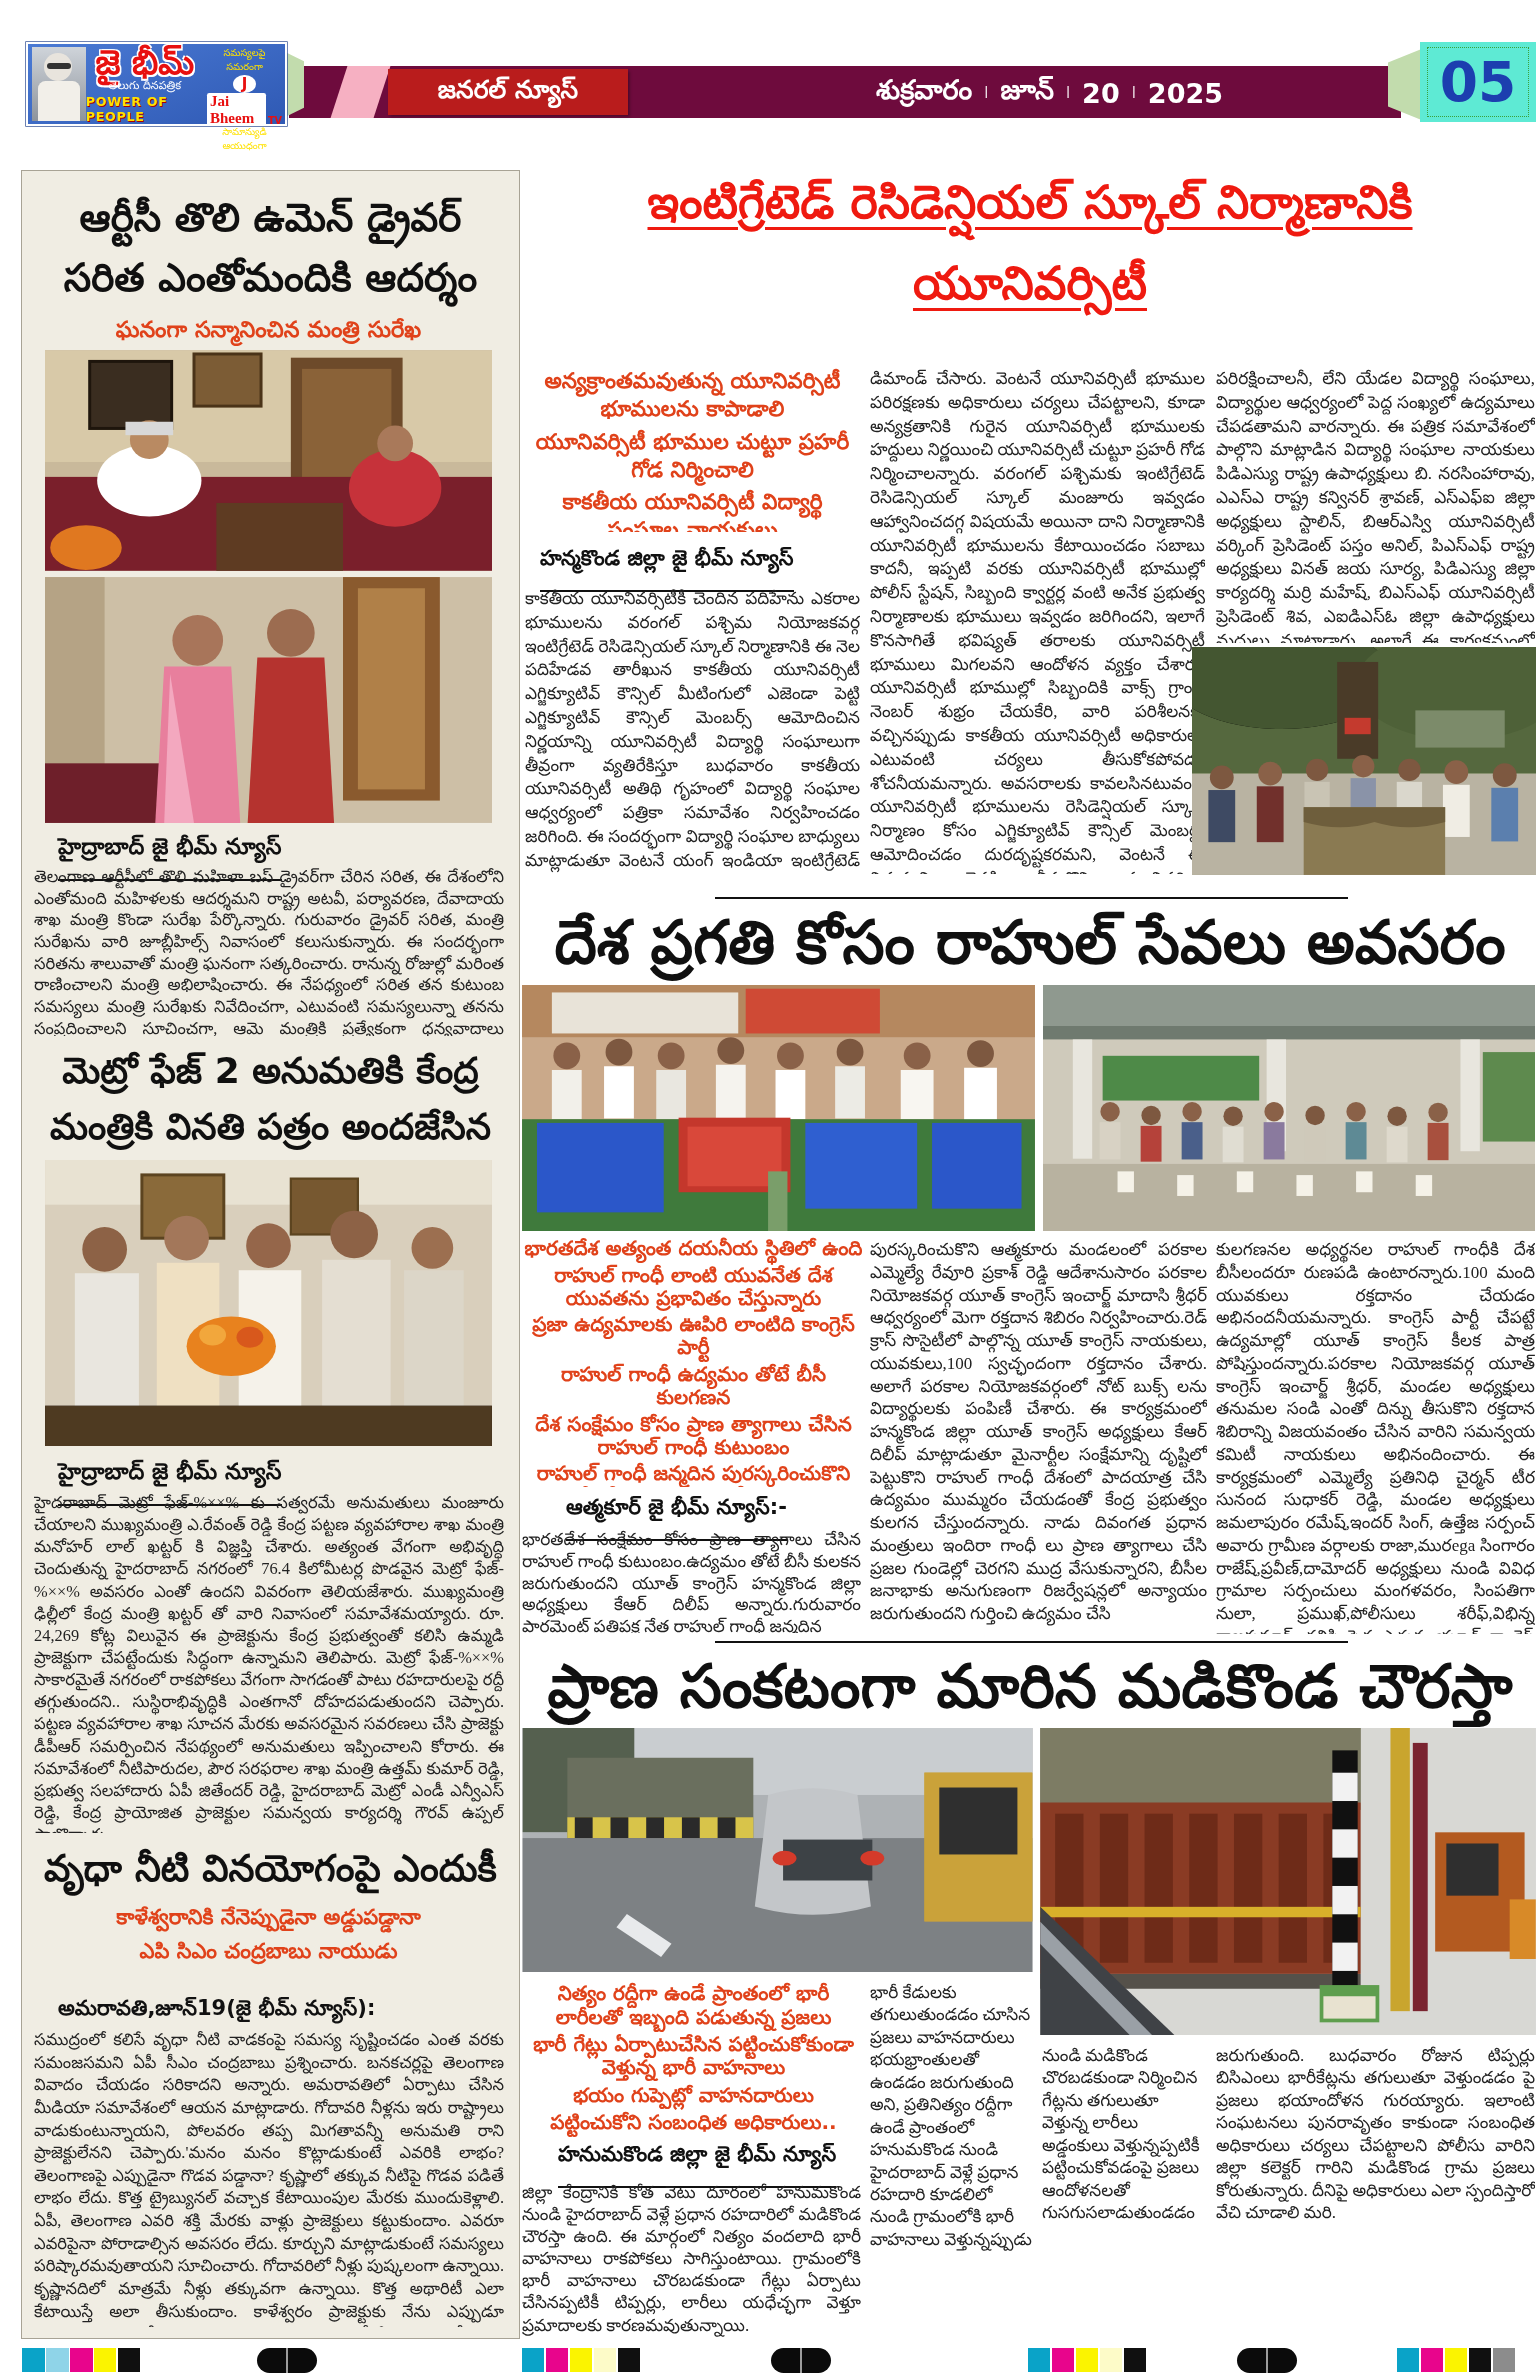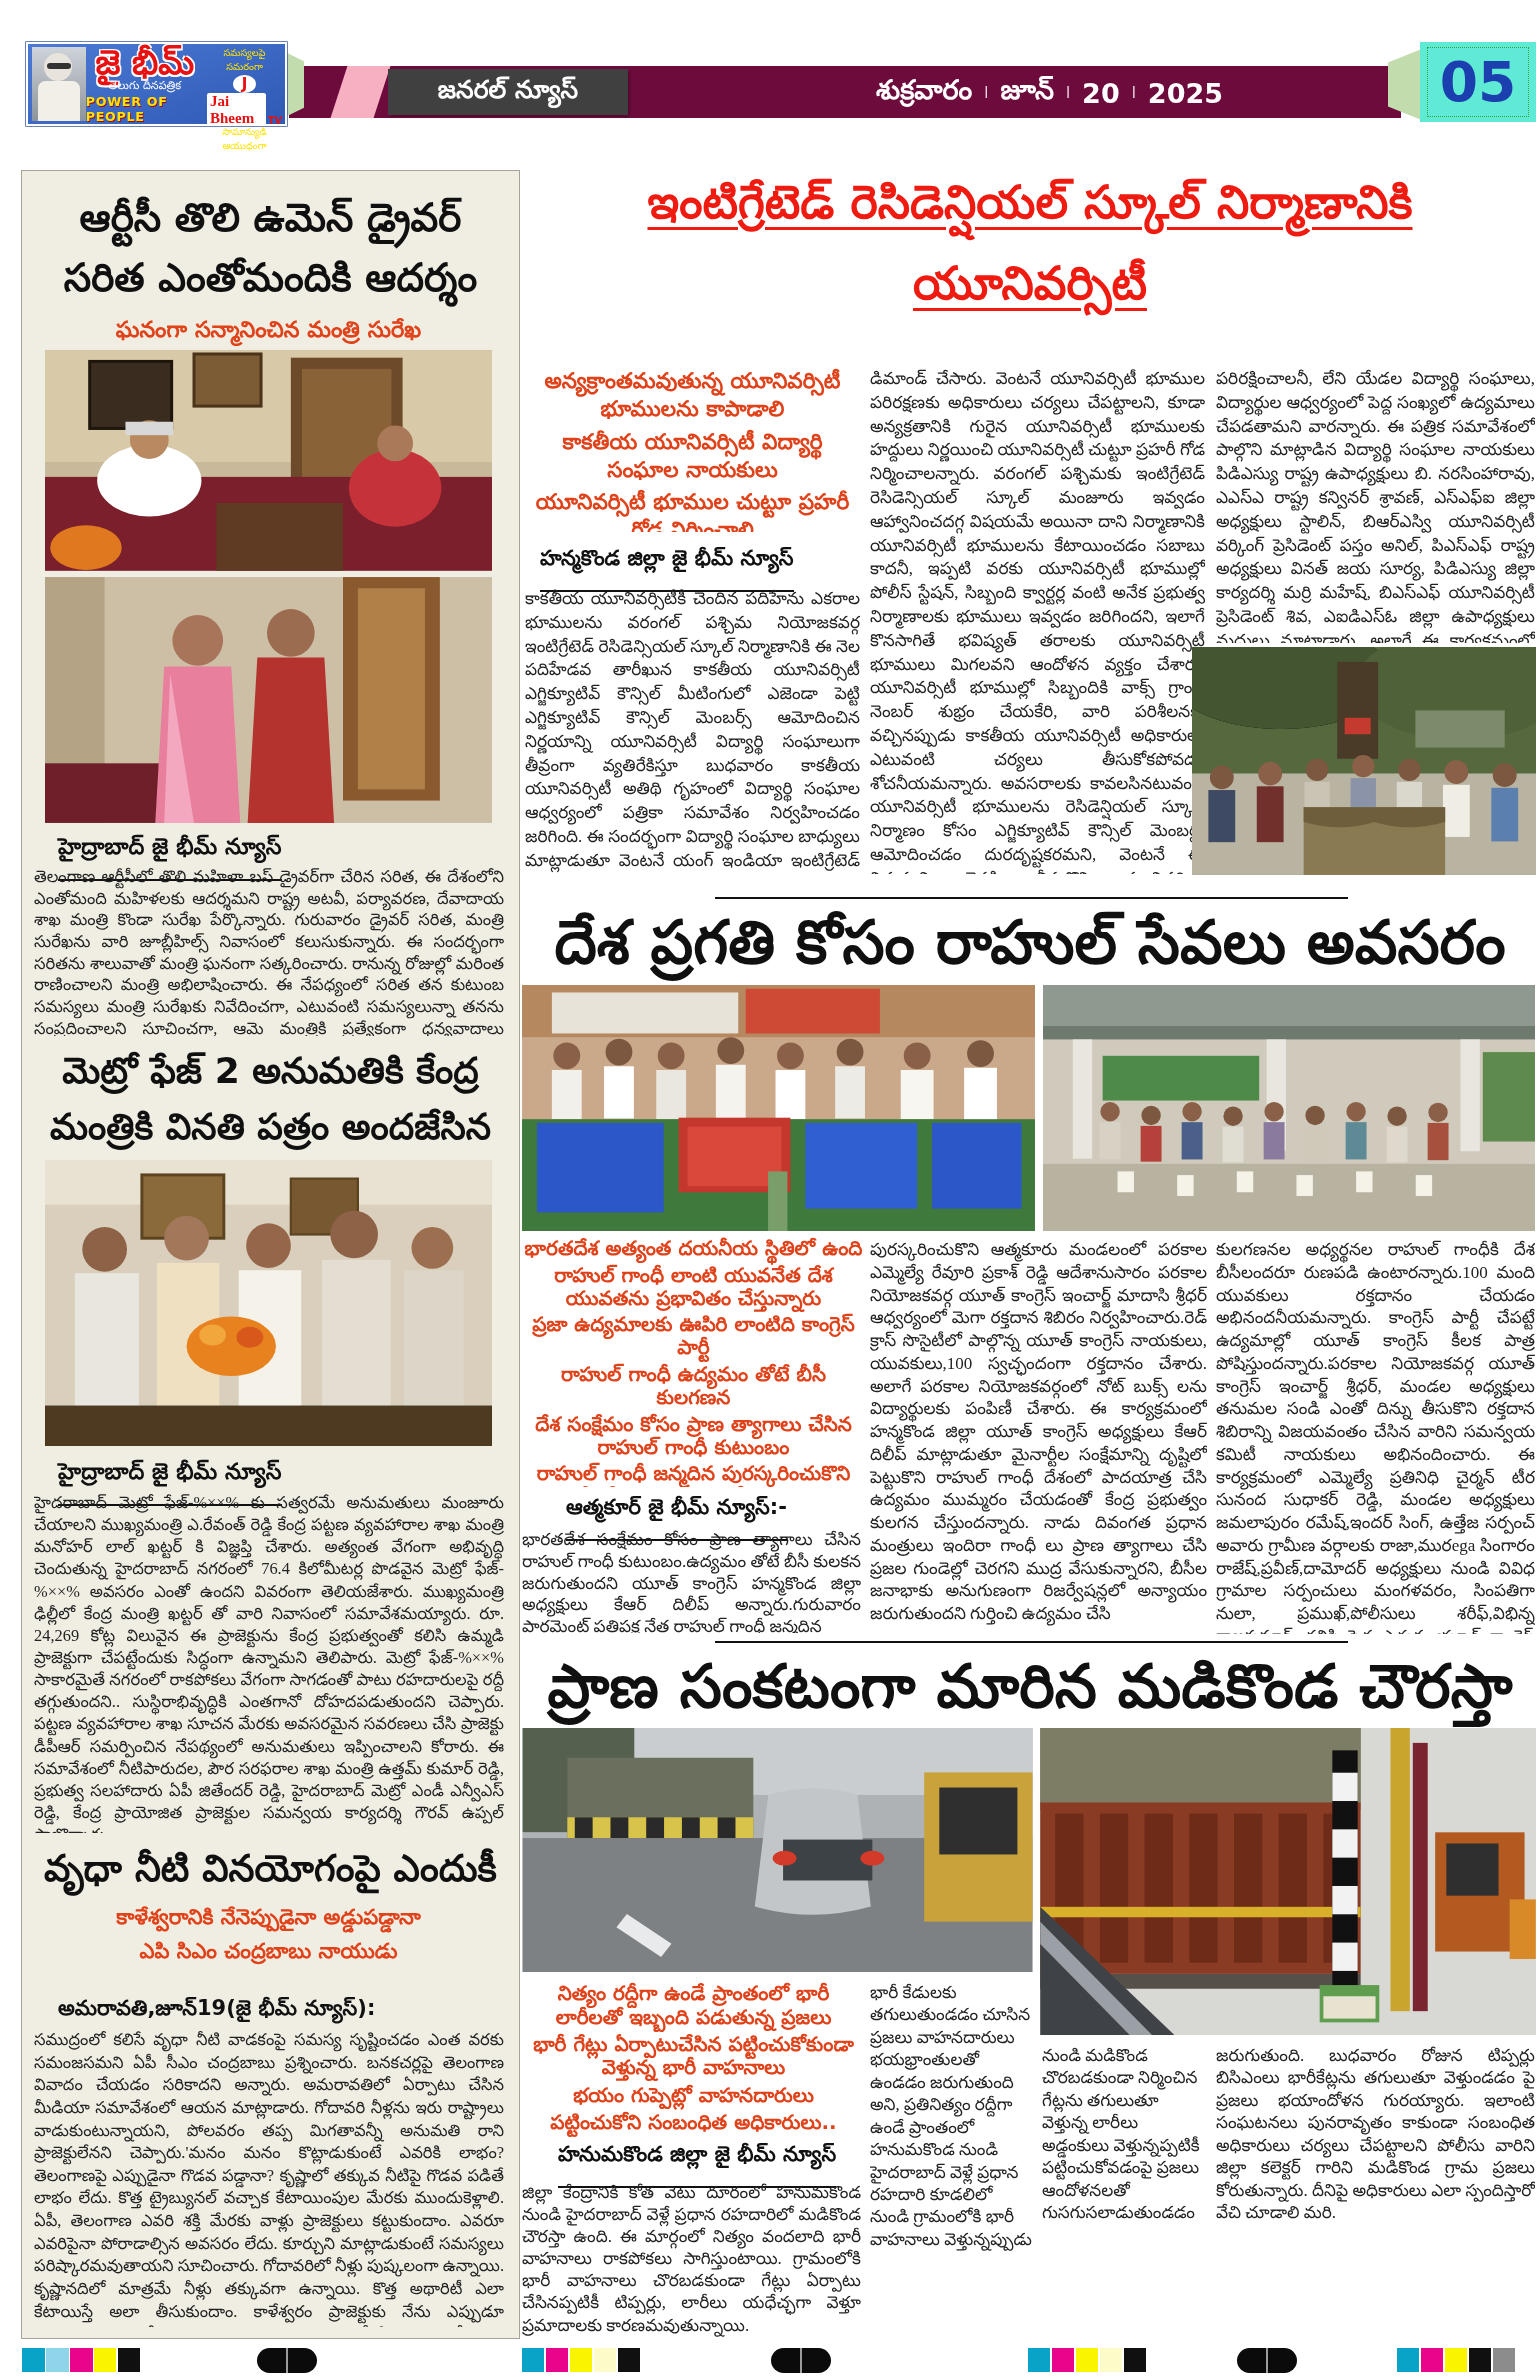--- a/index.html
+++ b/index.html
@@ -12,21 +12,21 @@
   .logo-box{background:linear-gradient(160deg,#4a7ad4,#2f59b4);border:2.2px solid #ffffff;
             box-shadow:0 0 0 0.7px #2f4c92;display:flex;align-items:stretch;}
   .logo-title{font-family:"DejaVu Sans",sans-serif;font-weight:bold;color:#e81010;
               font-size:34px;line-height:1.0;text-shadow:1.5px 1.5px 0 #fff,-1.5px -1.5px 0 #fff,1.5px -1.5px 0 #fff,-1.5px 1.5px 0 #fff;}
   .logo-sub{color:#ffffff;font-size:11.2px;font-family:"DejaVu Sans",sans-serif;}
   .logo-tag{color:#ffe200;font-family:"DejaVu Sans",sans-serif;font-weight:bold;font-size:12.7px;letter-spacing:0.7px;
             text-shadow:0.7px 0.7px 0 #a00;}
   .logo-side{font-family:"DejaVu Sans",sans-serif;color:#ffe200;font-size:9.7px;text-align:center;}
   .tv-name{font-family:"Liberation Serif",serif;font-weight:bold;color:#e81010;font-size:15px;background:#fff;
            padding:0 3px;border-radius:2.2px;line-height:1.1;}
-  .section-box{background:#404040;color:#ffffff;font-family:"DejaVu Sans",sans-serif;font-weight:bold;
+  .section-box{background:#b91c1c;color:#ffffff;font-family:"DejaVu Sans",sans-serif;font-weight:bold;
                font-size:25px;display:flex;align-items:center;justify-content:center;box-shadow:1.5px 2.2px 3px rgba(0,0,0,.35);text-align:center;}
   .date-line{color:#ffffff;font-family:"DejaVu Sans",sans-serif;font-weight:bold;font-size:27px;
              display:flex;align-items:center;gap:12px;}
   .date-sep{font-size:15px;font-weight:normal;opacity:.85;}
   .page-box{background:#5eead4;display:flex;align-items:center;justify-content:center;}
   .page-box .inner{border:1.5px dotted #3aa13a;width:86%;height:84%;display:flex;align-items:center;justify-content:center;}
   .page-num{color:#1c3faf;font-family:"DejaVu Sans",sans-serif;font-weight:bold;font-size:55px;}
   .accent{background:#c2dcad;}
   .pink-slant{background:#f6b0c2;transform:skewX(-18deg);}
   
@@ -179,22 +179,22 @@
 <div class="abs byline" style="left:58px;top:1996px;font-size:21px;">అమరావతి,జూన్19(జై భీమ్ న్యూస్):</div>
 <div class="abs body-txt clip" style="left:34px;top:2029px;width:470px;height:298px;font-size:16.4px;line-height:1.38;">సముద్రంలో కలిసే వృధా నీటి వాడకంపై సమస్య సృష్టించడం ఎంత వరకు సమంజసమని ఏపీ సీఎం చంద్రబాబు ప్రశ్నించారు. బనకచర్లపై తెలంగాణ వివాదం చేయడం సరికాదని అన్నారు. అమరావతిలో ఏర్పాటు చేసిన మీడియా సమావేశంలో ఆయన మాట్లాడారు. గోదావరి నీళ్లను ఇరు రాష్ట్రాలు వాడుకుంటున్నాయని, పోలవరం తప్ప మిగతావన్నీ అనుమతి రాని ప్రాజెక్టులేనని చెప్పారు.'మనం మనం కొట్లాడుకుంటే ఎవరికి లాభం? తెలంగాణపై ఎప్పుడైనా గొడవ పడ్డానా? కృష్ణాలో తక్కువ నీటిపై గొడవ పడితే లాభం లేదు. కొత్త ట్రైబ్యునల్ వచ్చాక కేటాయింపుల మేరకు ముందుకెళ్లాలి. ఏపీ, తెలంగాణ ఎవరి శక్తి మేరకు వాళ్లు ప్రాజెక్టులు కట్టుకుందాం. ఎవరూ ఎవరిపైనా పోరాడాల్సిన అవసరం లేదు. కూర్చుని మాట్లాడుకుంటే సమస్యలు పరిష్కారమవుతాయని సూచించారు. గోదావరిలో నీళ్లు పుష్కలంగా ఉన్నాయి. కృష్ణానదిలో మాత్రమే నీళ్లు తక్కువగా ఉన్నాయి. కొత్త అథారిటీ ఎలా కేటాయిస్తే అలా తీసుకుందాం. కాళేశ్వరం ప్రాజెక్టుకు నేను ఎప్పుడూ అభ్యంతరం చెప్పలేదని చంద్రబాబు అన్నారు. వృధా నీటి విషయంలో గొడవ పడడం ద్వారా ప్రయోజనాలు ఉండవన్నారు.</div>
 
 <div class="abs hl-red clip" style="left:525px;top:162px;width:1010px;height:168px;font-size:46px;line-height:1.75;">
   <div>ఇంటిగ్రేటెడ్ రెసిడెన్షియల్ స్కూల్ నిర్మాణానికి యూనివర్సిటీ</div>
   <div>భూములను కేటాయించే నిర్ణయాన్ని వెనక్కి తీసుకోవాలి</div>
 </div>
 
 <div class="abs clip" style="left:525px;top:367px;width:335px;height:165px;">
   <div class="sub-red" style="font-size:21.6px;line-height:1.3;">అన్యక్రాంతమవుతున్న యూనివర్సిటీ భూములను కాపాడాలి</div>
+  <div class="sub-red" style="font-size:21.6px;line-height:1.3;margin-top:4.5px;">యూనివర్సిటీ భూముల చుట్టూ ప్రహరీ గోడ నిర్మించాలి</div>
   <div class="sub-red" style="font-size:21.6px;line-height:1.3;margin-top:4.5px;">కాకతీయ యూనివర్సిటీ విద్యార్థి సంఘాల నాయకులు</div>
-  <div class="sub-red" style="font-size:21.6px;line-height:1.3;margin-top:4.5px;">యూనివర్సిటీ భూముల చుట్టూ ప్రహరీ గోడ నిర్మించాలి</div>
 </div>
 <div class="abs byline" style="left:540px;top:546px;font-size:21px;">
   <u>హన్మకొండ జిల్లా జై భీమ్ న్యూస్</u>
 </div>
 <div class="abs body-txt clip" style="left:525px;top:587px;width:335px;height:286px;font-size:17px;line-height:1.4;">కాకతీయ యూనివర్సిటీకీ చెందిన పదిహేను ఎకరాల భూములను వరంగల్ పశ్చిమ నియోజకవర్గ ఇంటిగ్రేటెడ్ రెసిడెన్సియల్ స్కూల్ నిర్మాణానికి ఈ నెల పదిహేడవ తారీఖున కాకతీయ యూనివర్సిటీ ఎగ్జిక్యూటివ్ కౌన్సిల్ మీటింగులో ఎజెండా పెట్టి ఎగ్జిక్యూటివ్ కౌన్సిల్ మెంబర్స్ ఆమోదించిన నిర్ణయాన్ని యూనివర్సిటీ విద్యార్థి సంఘాలుగా తీవ్రంగా వ్యతిరేకిస్తూ బుధవారం కాకతీయ యూనివర్సిటీ అతిథి గృహంలో విద్యార్థి సంఘాల ఆధ్వర్యంలో పత్రికా సమావేశం నిర్వహించడం జరిగింది. ఈ సందర్భంగా విద్యార్థి సంఘాల బాధ్యులు మాట్లాడుతూ వెంటనే యంగ్ ఇండియా ఇంటిగ్రేటెడ్ రెసిడెన్షియల్ స్కూల్ నిర్మాణానికి యూనివర్సిటీ భూములు కేటాయిస్తూ ఆమోదం తెలిపిన నిర్ణయాన్ని వెనక్కి తీసుకోవాలని యూనివర్సిటీ అధికారులను, రాష్ట్ర ప్రభుత్వాన్ని వారు</div>
 <div class="abs body-txt clip" style="left:870px;top:367px;width:335px;height:507px;font-size:17px;line-height:1.4;">డిమాండ్ చేసారు. వెంటనే యూనివర్సిటీ భూముల పరిరక్షణకు అధికారులు చర్యలు చేపట్టాలని, కూడా అన్యక్రతానికి గురైన యూనివర్సిటీ భూములకు హద్దులు నిర్ణయించి యూనివర్సిటీ చుట్టూ ప్రహరీ గోడ నిర్మించాలన్నారు. వరంగల్ పశ్చిమకు ఇంటిగ్రేటెడ్ రెసిడెన్సియల్ స్కూల్ మంజూరు ఇవ్వడం ఆహ్వానించదగ్గ విషయమే అయినా దాని నిర్మాణానికి యూనివర్సిటీ భూములను కేటాయించడం సబాబు కాదనీ, ఇప్పటి వరకు యూనివర్సిటీ భూముల్లో పోలీస్ స్టేషన్, సిబ్బంది క్వార్టర్ల వంటి అనేక ప్రభుత్వ నిర్మాణాలకు భూములు ఇవ్వడం జరిగిందని, ఇలాగే కొనసాగితే భవిష్యత్ తరాలకు యూనివర్సిటీ భూములు మిగలవని ఆందోళన వ్యక్తం చేశారు. యూనివర్సిటీ భూముల్లో సిబ్బందికి వాక్స్ గ్రాండ్ నెంబర్ శుభ్రం చేయకేరి, వారి పరిశీలనకు వచ్చినప్పుడు కాకతీయ యూనివర్సిటీ అధికారులు ఎటువంటి చర్యలు తీసుకోకపోవడం శోచనీయమన్నారు. అవసరాలకు కావలసినటువంటి యూనివర్సిటీ భూములను రెసిడెన్షియల్ స్కూల్ నిర్మాణం కోసం ఎగ్జిక్యూటివ్ కౌన్సిల్ మెంబర్లు ఆమోదించడం దురదృష్టకరమని, వెంటనే ఈ నిర్ణయాన్ని వెనక్కి తీసుకొని యూనివర్సిటీ భూములను</div>
 <div class="abs body-txt clip" style="left:1216px;top:367px;width:319px;height:276px;font-size:17px;line-height:1.4;">పరిరక్షించాలనీ, లేని యేడల విద్యార్థి సంఘాలు, విద్యార్థుల ఆధ్వర్యంలో పెద్ద సంఖ్యలో ఉద్యమాలు చేపడతామని వారన్నారు. ఈ పత్రిక సమావేశంలో పాల్గొని మాట్లాడిన విద్యార్థి సంఘాల నాయకులు పిడిఎస్యు రాష్ట్ర ఉపాధ్యక్షులు బి. నరసింహారావు, ఎఎస్ఎ రాష్ట్ర కన్వినర్ శ్రావణ్, ఎస్ఎఫ్ఐ జిల్లా అధ్యక్షులు స్టాలిన్, బిఆర్ఎస్వి యూనివర్సిటీ వర్కింగ్ ప్రెసిడెంట్ పస్తం అనిల్, పిఎస్ఎఫ్ రాష్ట్ర అధ్యక్షులు వినత్ జయ సూర్య, పిడిఎస్యు జిల్లా కార్యదర్శి మర్రి మహేష్, బిఎస్ఎఫ్ యూనివర్సిటీ ప్రెసిడెంట్ శివ, ఎఐడిఎస్ఓ జిల్లా ఉపాధ్యక్షులు మధులు మాట్లాడారు. అలాగే ఈ కార్యక్రమంలో వివిధ విద్యార్థి సంఘాల నాయకులు సాయి కోబ్లర్, ఉప్పుల శివ, జశ్వంత్, గణేష్, సురేష్, అభిషేక్ తదితరులు పాల్గొన్నారు.</div>
 
 <div class="abs photo clip" style="left:1192px;top:647px;width:344px;height:228px;">
   <svg width="344" height="228" viewBox="0 0 462 306">

